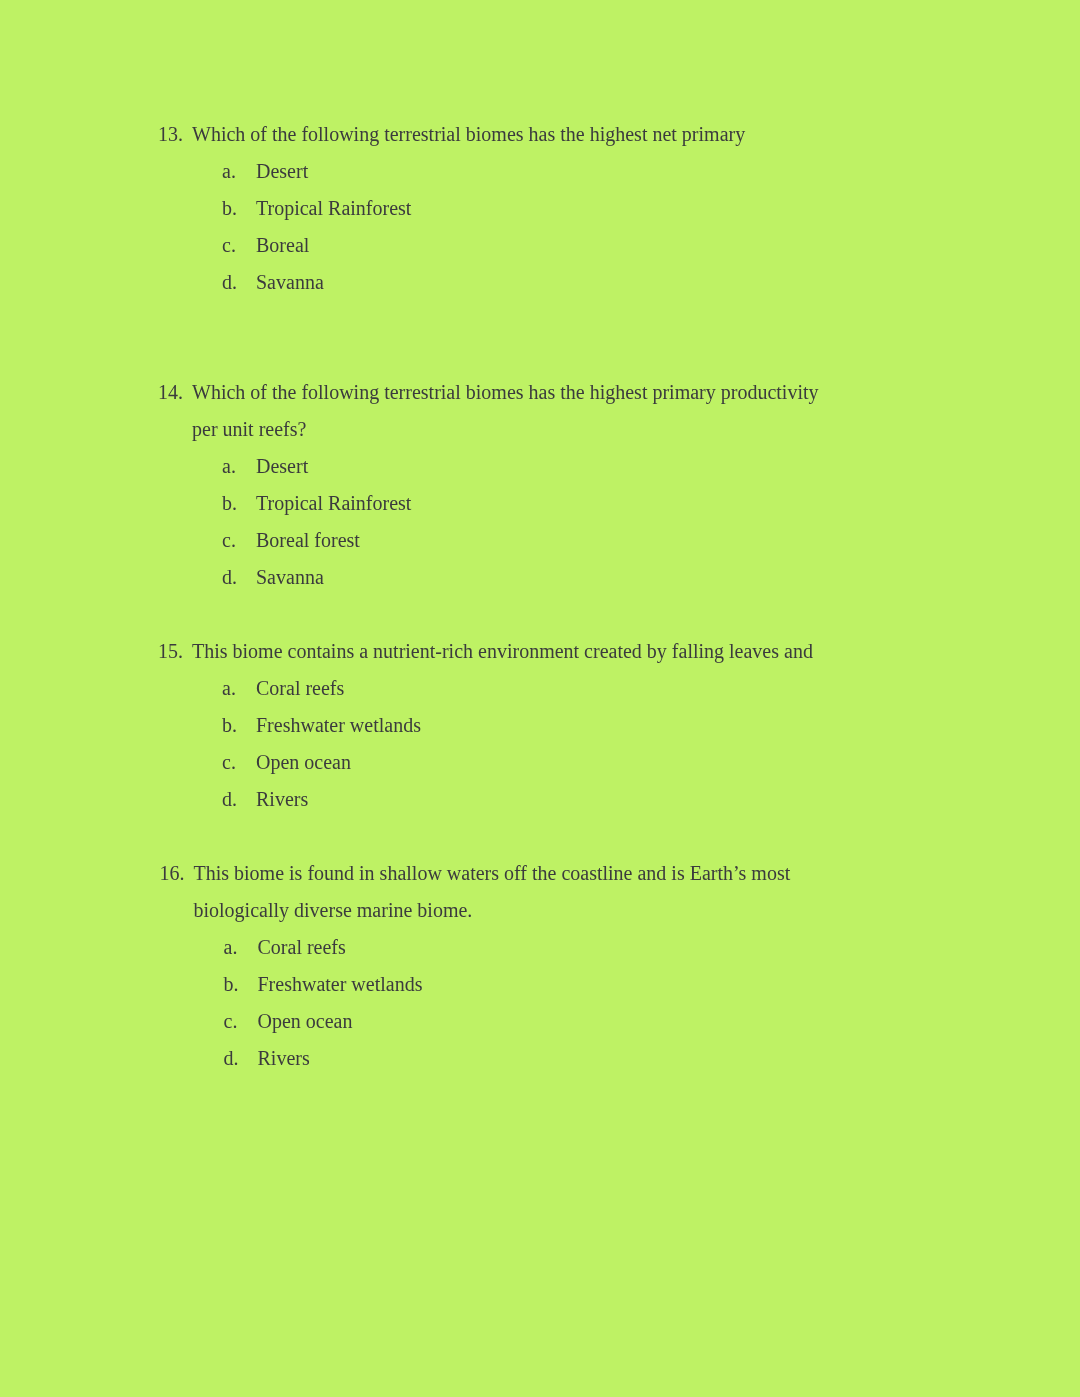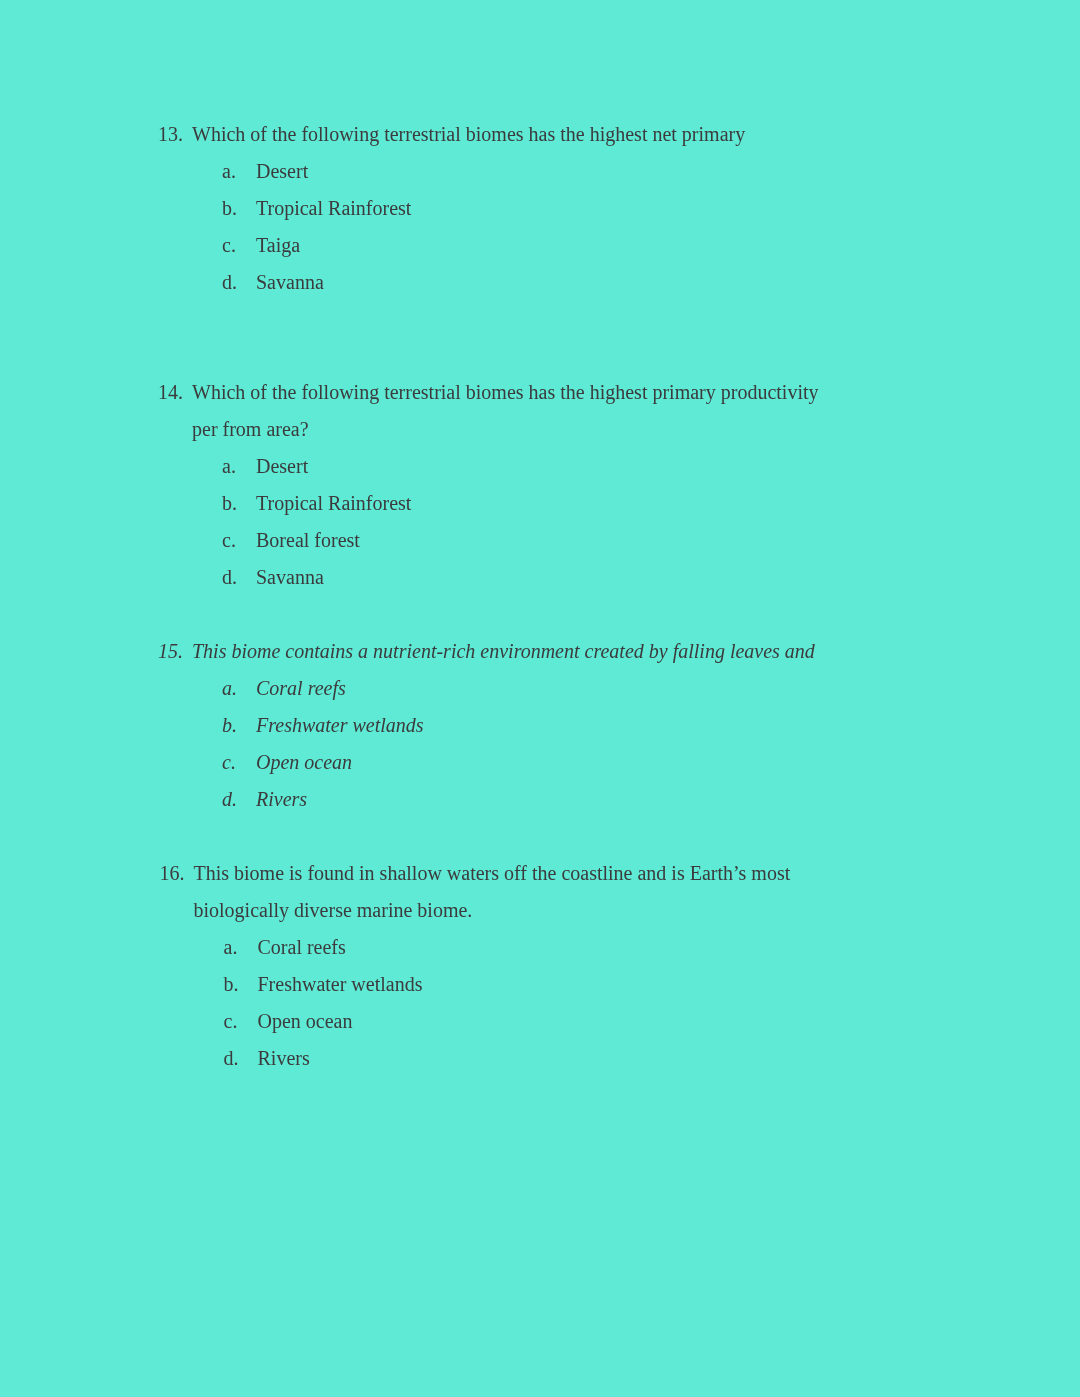--- a/index.html
+++ b/index.html
@@ -4,36 +4,36 @@
 <style>
   html, body {
     margin: 0;
     padding: 0;
     background: #ffffff;
   }
   .page {
     position: relative;
     width: 1080px;
     height: 1397px;
-    background: #5eead4;
+    background: #bef264;
     overflow: hidden;
     font-family: "Liberation Serif", "DejaVu Serif", serif;
     color: #3b3b3d;
     font-size: 20px;
     line-height: 37px;
     box-sizing: border-box;
     padding: 116px 140px 0 158px;
   }
   .question {
     display: flex;
     align-items: flex-start;
   }
   .q13 { margin-bottom: 73px; }
   .q14 { margin-bottom: 37px; }
-  .q15 { margin-bottom: 37px; font-style: italic; }
+  .q15 { margin-bottom: 37px; }
   .q16 { margin-bottom: 0; justify-content: center; }
   .qnum {
     flex: 0 0 34px;
     width: 34px;
   }
   .qbody {
     flex: 1 1 auto;
     max-width: 745px;
   }
   .qline {
@@ -67,35 +67,35 @@
         <div class="option-row">
           <div class="opt-letter">a.</div>
           <div class="opt-text">Desert</div>
         </div>
         <div class="option-row">
           <div class="opt-letter">b.</div>
           <div class="opt-text">Tropical Rainforest</div>
         </div>
         <div class="option-row">
           <div class="opt-letter">c.</div>
-          <div class="opt-text">Taiga</div>
+          <div class="opt-text">Boreal</div>
         </div>
         <div class="option-row">
           <div class="opt-letter">d.</div>
           <div class="opt-text">Savanna</div>
         </div>
       </div>
     </div>
   </div>
 
   <div class="question q14">
     <div class="qnum">14.</div>
     <div class="qbody">
       <div class="qline">Which of the following terrestrial biomes has the highest primary productivity</div>
-      <div class="qline">per from area?</div>
+      <div class="qline">per unit reefs?</div>
       <div class="options">
         <div class="option-row">
           <div class="opt-letter">a.</div>
           <div class="opt-text">Desert</div>
         </div>
         <div class="option-row">
           <div class="opt-letter">b.</div>
           <div class="opt-text">Tropical Rainforest</div>
         </div>
         <div class="option-row">

